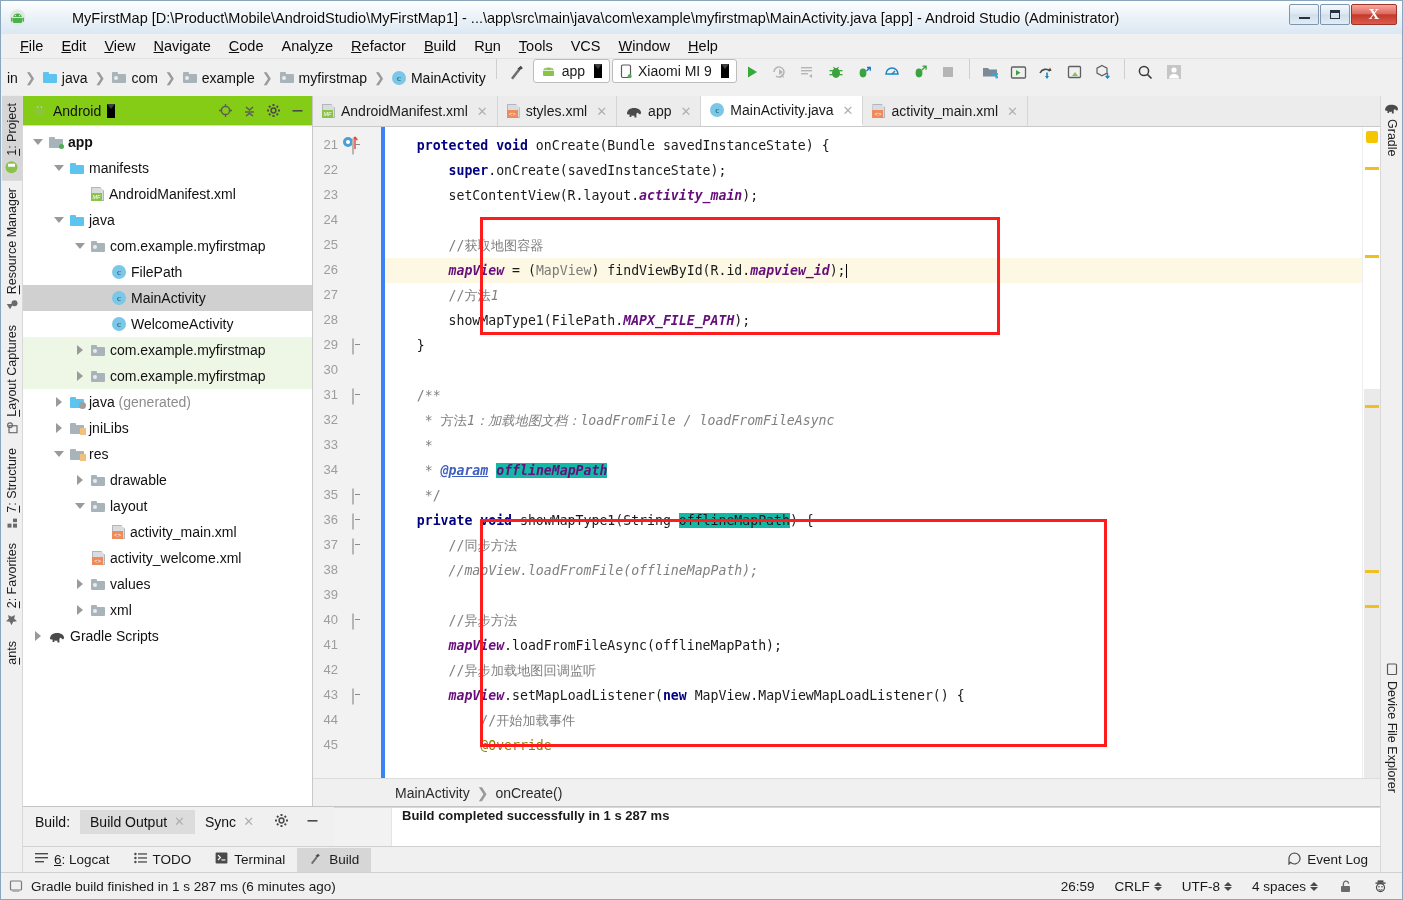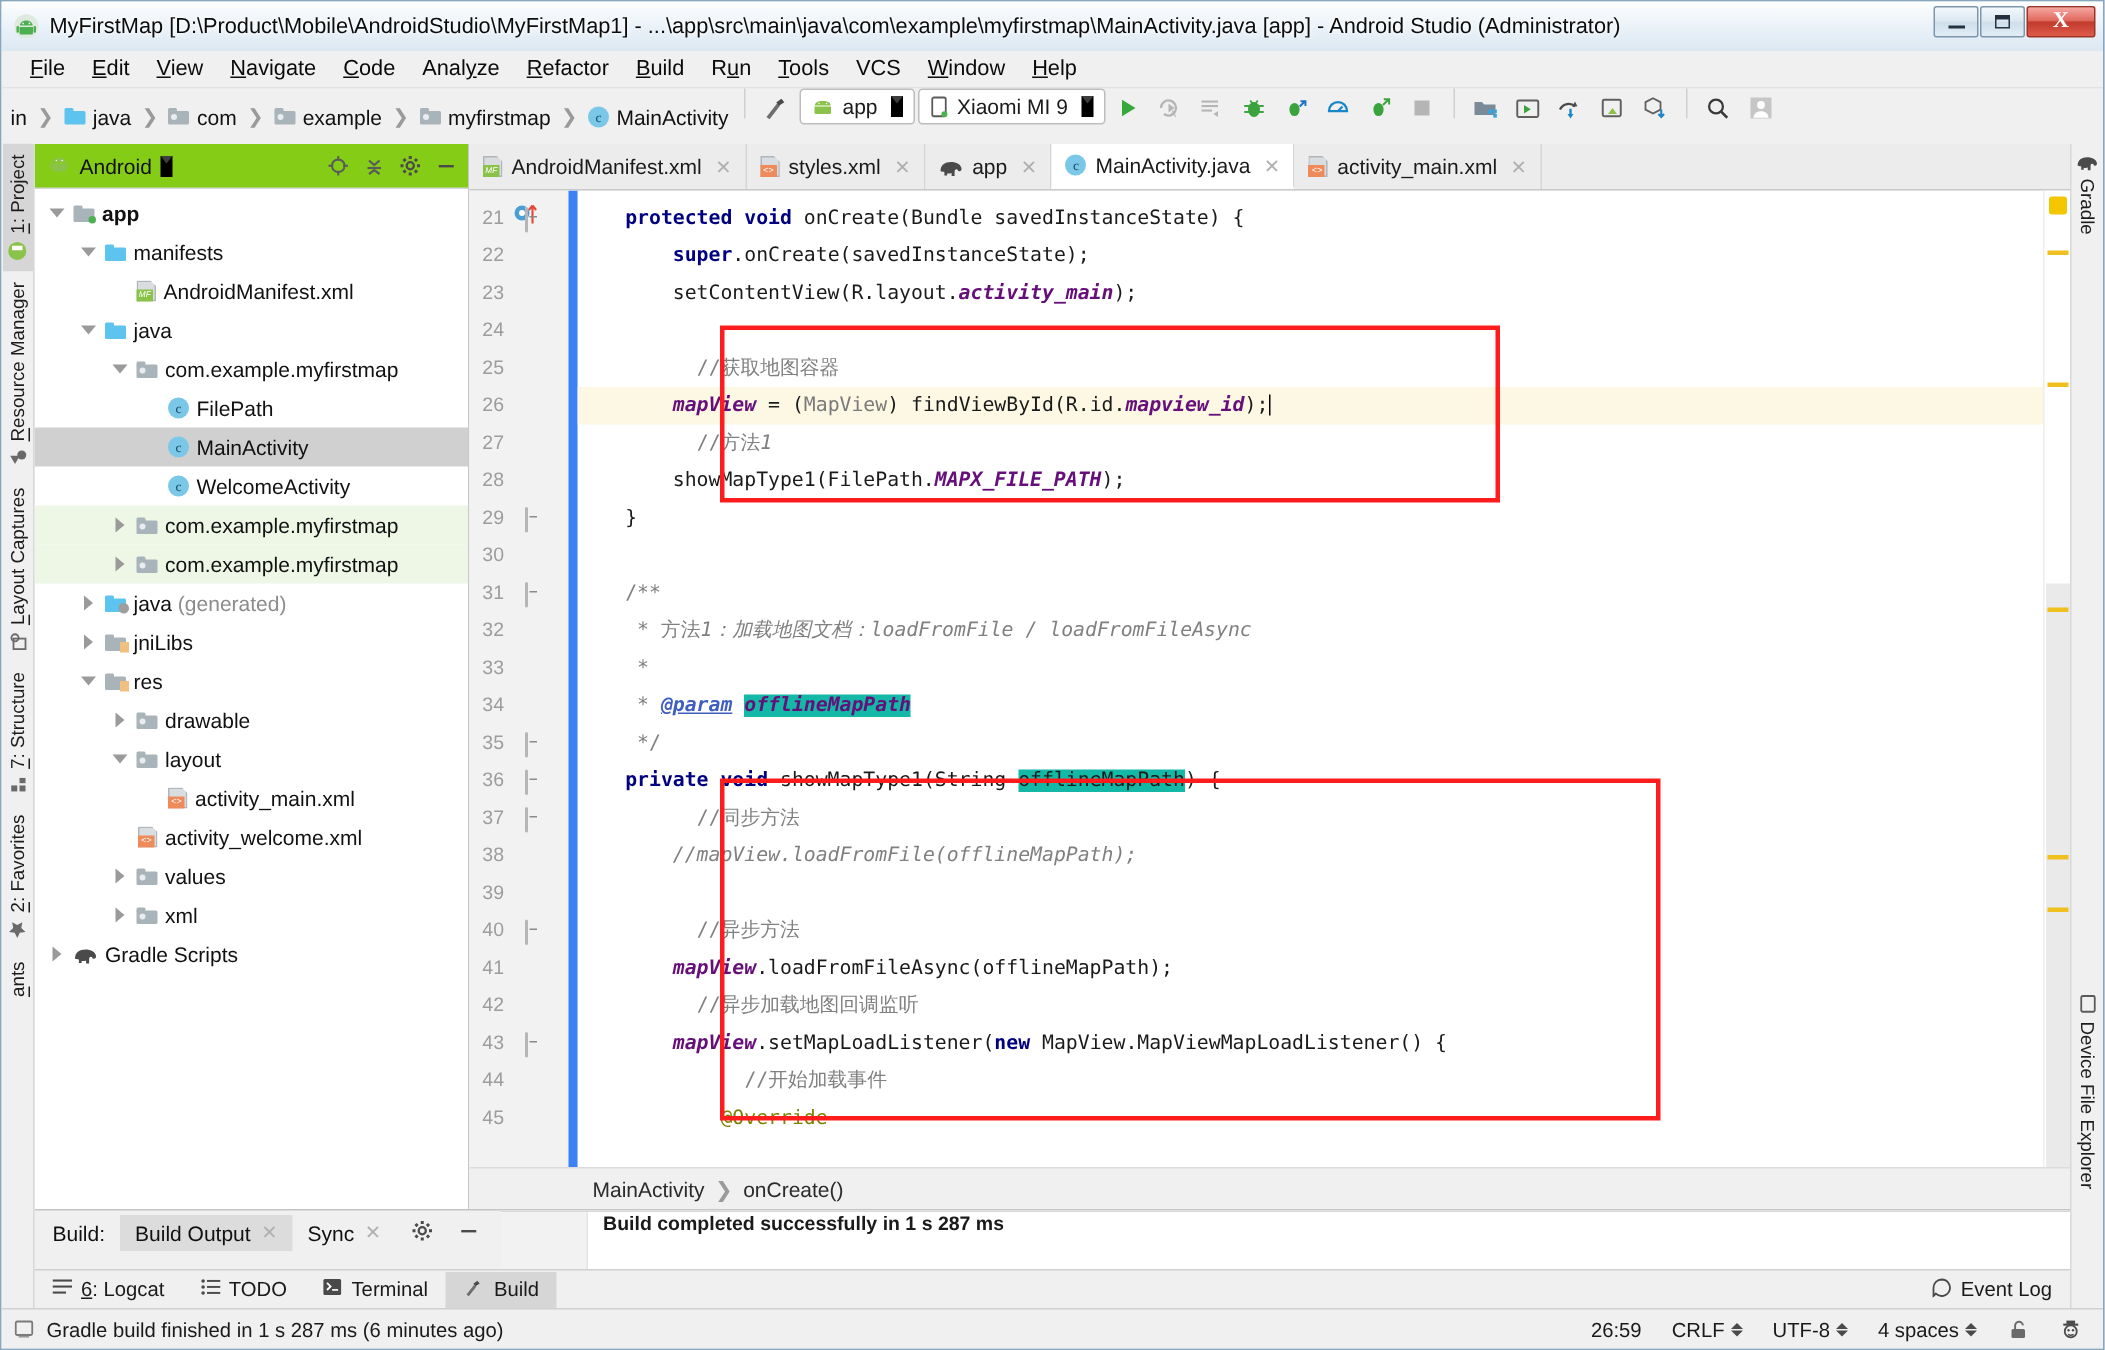--- a/index.html
+++ b/index.html
@@ -16,20 +16,21 @@
     border:1px solid #8aa6bd;
     display:flex; flex-direction:column;
   }
 
   
   .titlebar {
     height:33px; flex:0 0 33px; display:flex; align-items:center;
     padding:0 4px 0 8px;
     background:linear-gradient(180deg,#fdfefe 0%,#e9f1f8 55%,#dbe8f2 100%);
     position:relative;
+    gap:39px;
   }
   .title-ico { width:17px; height:17px; flex:0 0 17px; margin-right:7px; position:relative; }
   .title-text {
     font-size:14.5px; color:#0c0c0c; white-space:nowrap; overflow:hidden;
     text-shadow:0 0 3px #fff, 0 0 6px #fff;
   }
   .wbtns { position:absolute; right:5px; top:3px; display:flex; gap:1px; }
   .wbtn {
     width:30px; height:21px; border:1px solid #7d96ad; border-radius:2px;
     background:linear-gradient(180deg,#f4f9fd 0%,#dbe7f1 48%,#cfdeea 52%,#e2edf5 100%);
@@ -146,36 +147,36 @@
             background:#ececec; border-bottom:1px solid #c9c9c9; }
   .etab { display:flex; align-items:center; gap:6px; padding:0 9px;
           font-size:14px; color:#1a1a1a; border-right:1px solid #d6d6d6;
           background:#ececec; }
   .etab.active { background:#fff; border-bottom:2px solid #fff; }
   .etab .x { color:#b0b0b0; font-size:13px; margin-left:3px; }
   .elephant { width:16px; height:12px; flex:0 0 16px; }
 
   .edarea { flex:1; display:flex; min-height:0; position:relative; overflow:hidden; }
   .gutter { width:72px; flex:0 0 72px; background:#f2f2f2; position:relative;
-            border-right:6px solid #3b82f6; }
+            border-right:4px solid #3b82f6; }
   .lnum { position:absolute; right:43px; font-size:13px; color:#9d9d9d;
           font-family:"Liberation Sans", sans-serif; text-align:right; width:30px; }
   .fold { position:absolute; right:17px; width:12px; height:12px; }
   .fold .sq { width:11px; height:11px; border:1px solid #b6b6b6; border-radius:2px; background:#fafafa; }
   .fold .mi { position:absolute; left:3px; top:5px; width:5px; height:1px; background:#8a8a8a; }
 
   .codepane { flex:1; position:relative; overflow:hidden;
               font-family:"DejaVu Sans Mono", monospace; font-size:13.2px; }
   .cl { position:absolute; left:0; white-space:pre; color:#1a1a1a; line-height:16px; }
   .hl-line { position:absolute; left:0; right:0; height:25px; background:#fdf8e3; }
   .kw { color:#000080; font-weight:bold; }
   .fld { color:#660e7a; font-weight:bold; font-style:italic; }
   .cls { color:#7a7a7a; }
   .cmt { color:#808080; font-style:italic; }
-  .cmt-n { color:#808080;margin-left:16px; }
+  .cmt-n { color:#808080; }
   .ann { color:#808000; }
   .dc { color:#808080; }
   .dcit { color:#808080; font-style:italic; }
   .dctag { color:#3f5fbf; font-weight:bold; font-style:italic; text-decoration:underline; }
   .mark { background:#14b8a6; }
   .caret { display:inline-block; width:1px; height:14px; background:#000; vertical-align:-3px; }
 
   .redbox { position:absolute; border:3px solid #ff1c1c; pointer-events:none; }
 
   .scrollmap { width:18px; flex:0 0 18px; background:#fff; position:relative;

